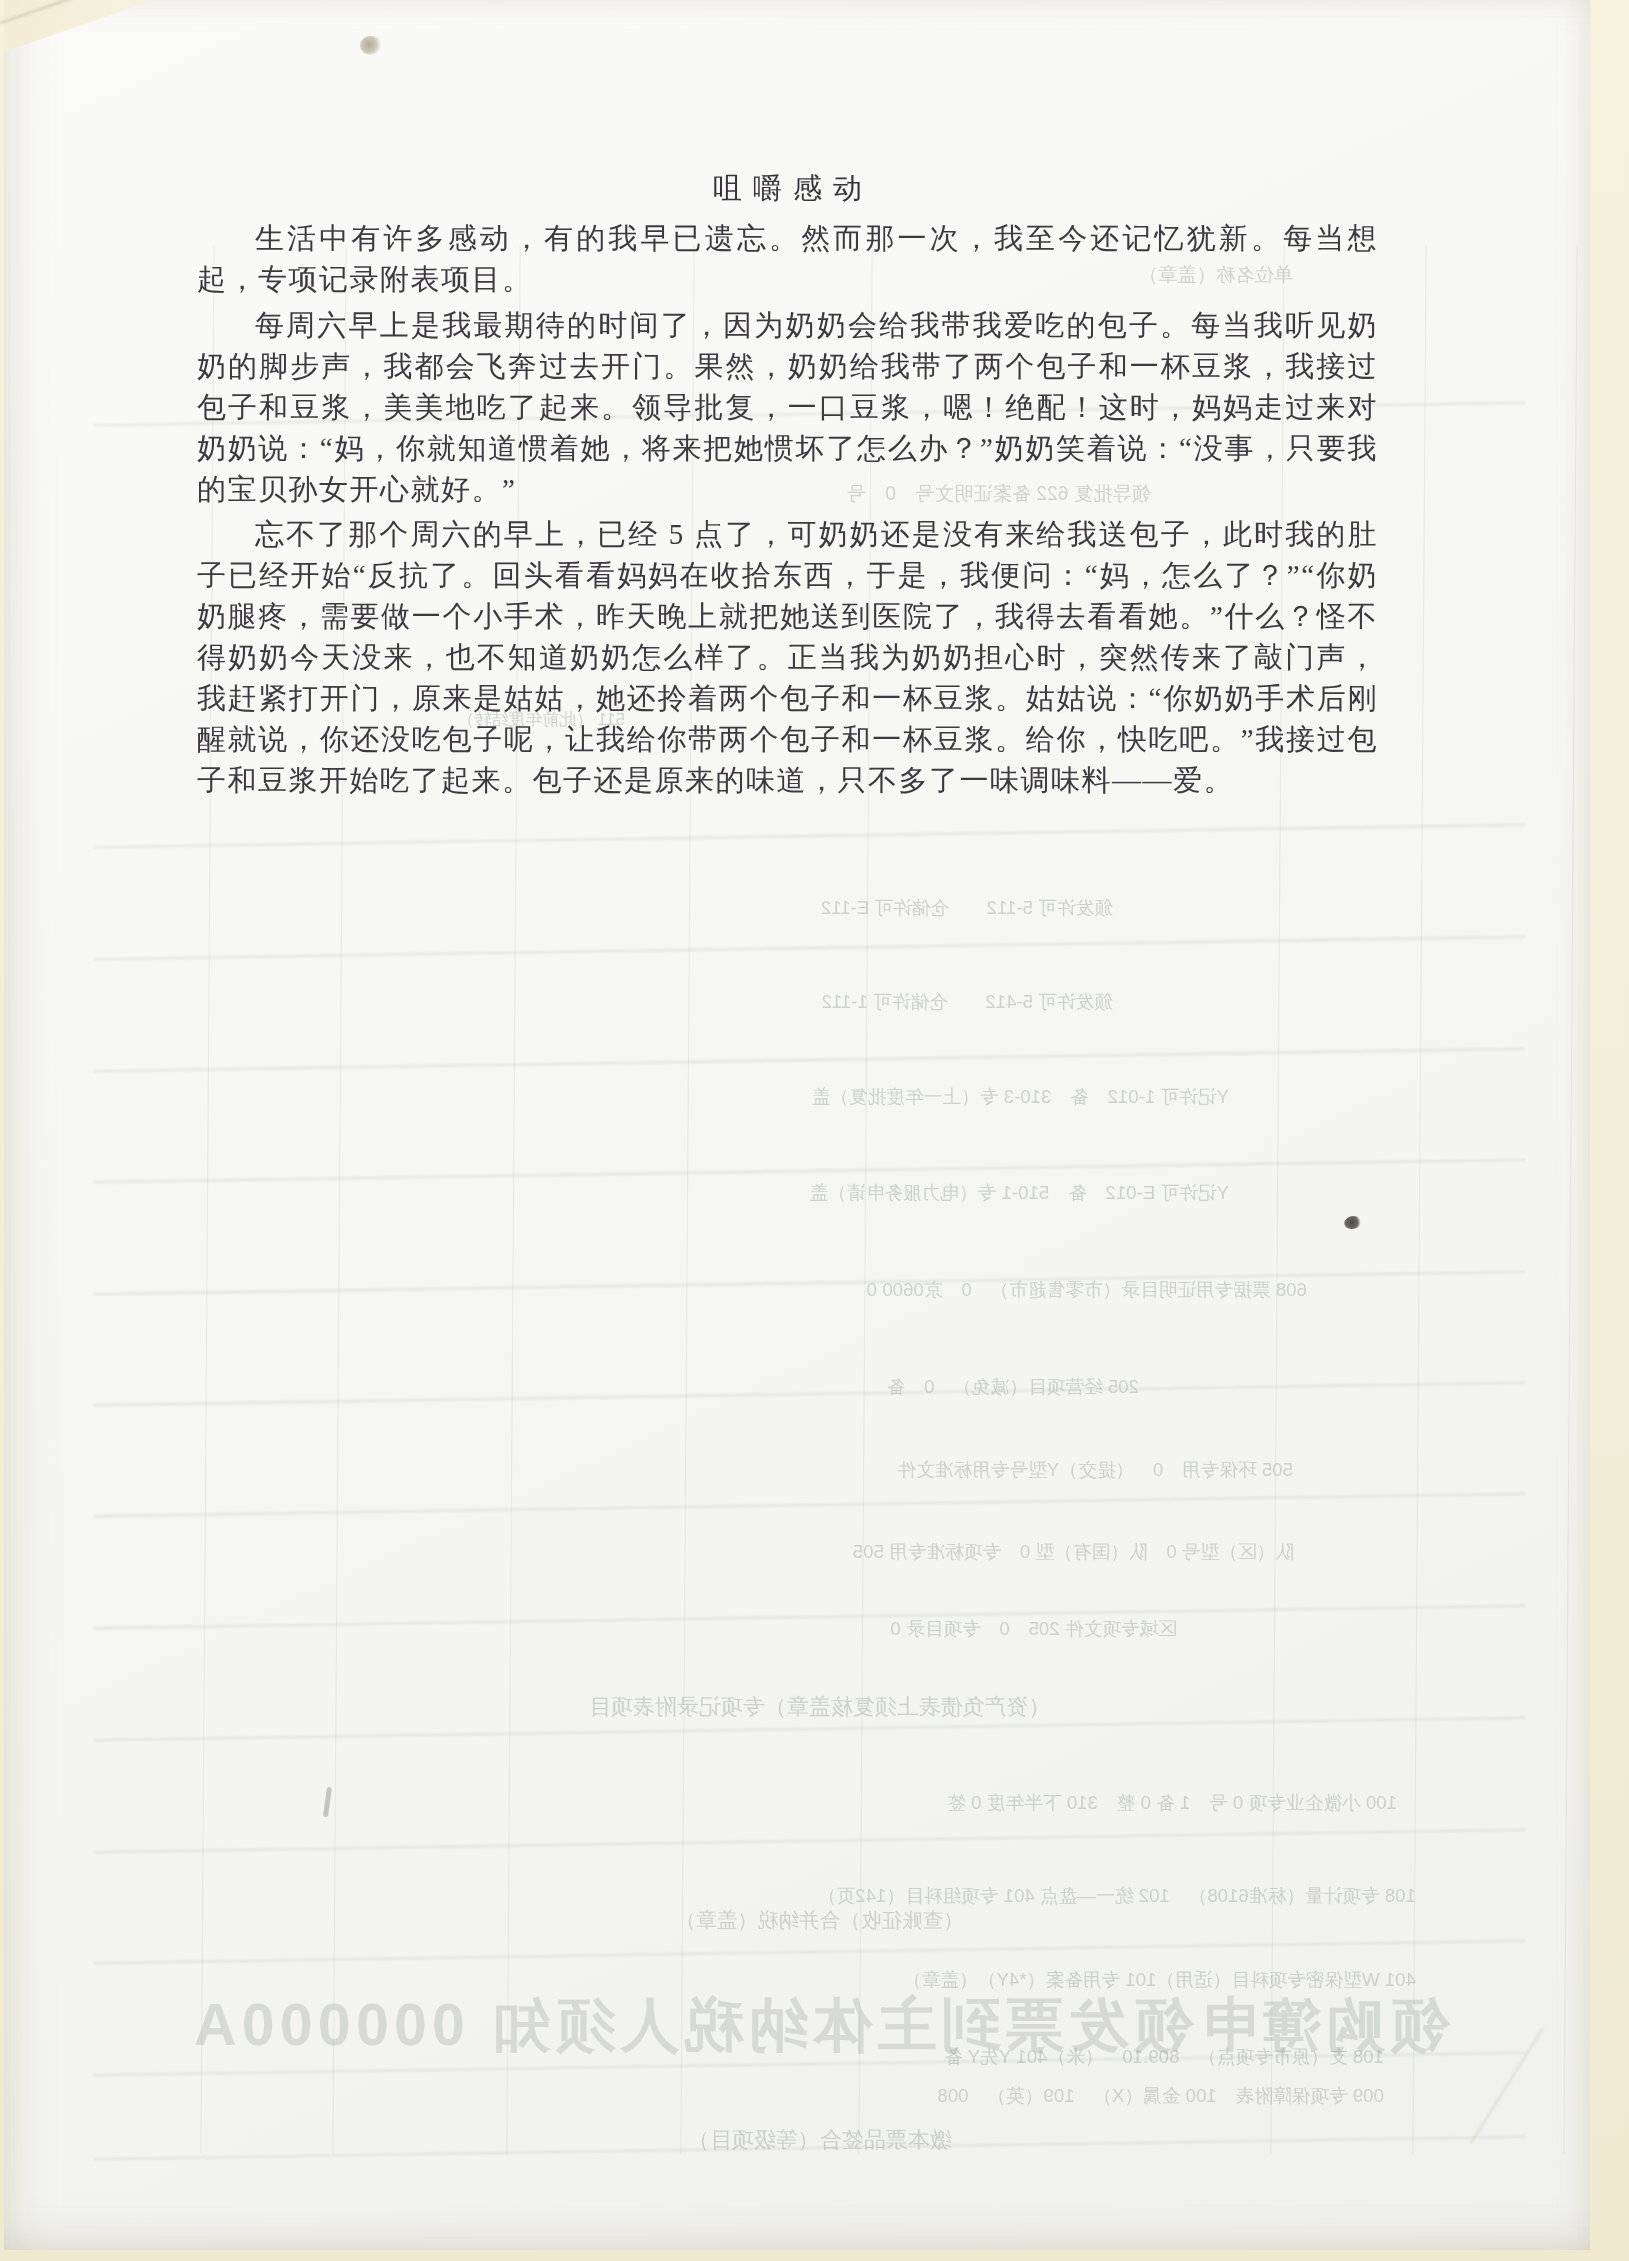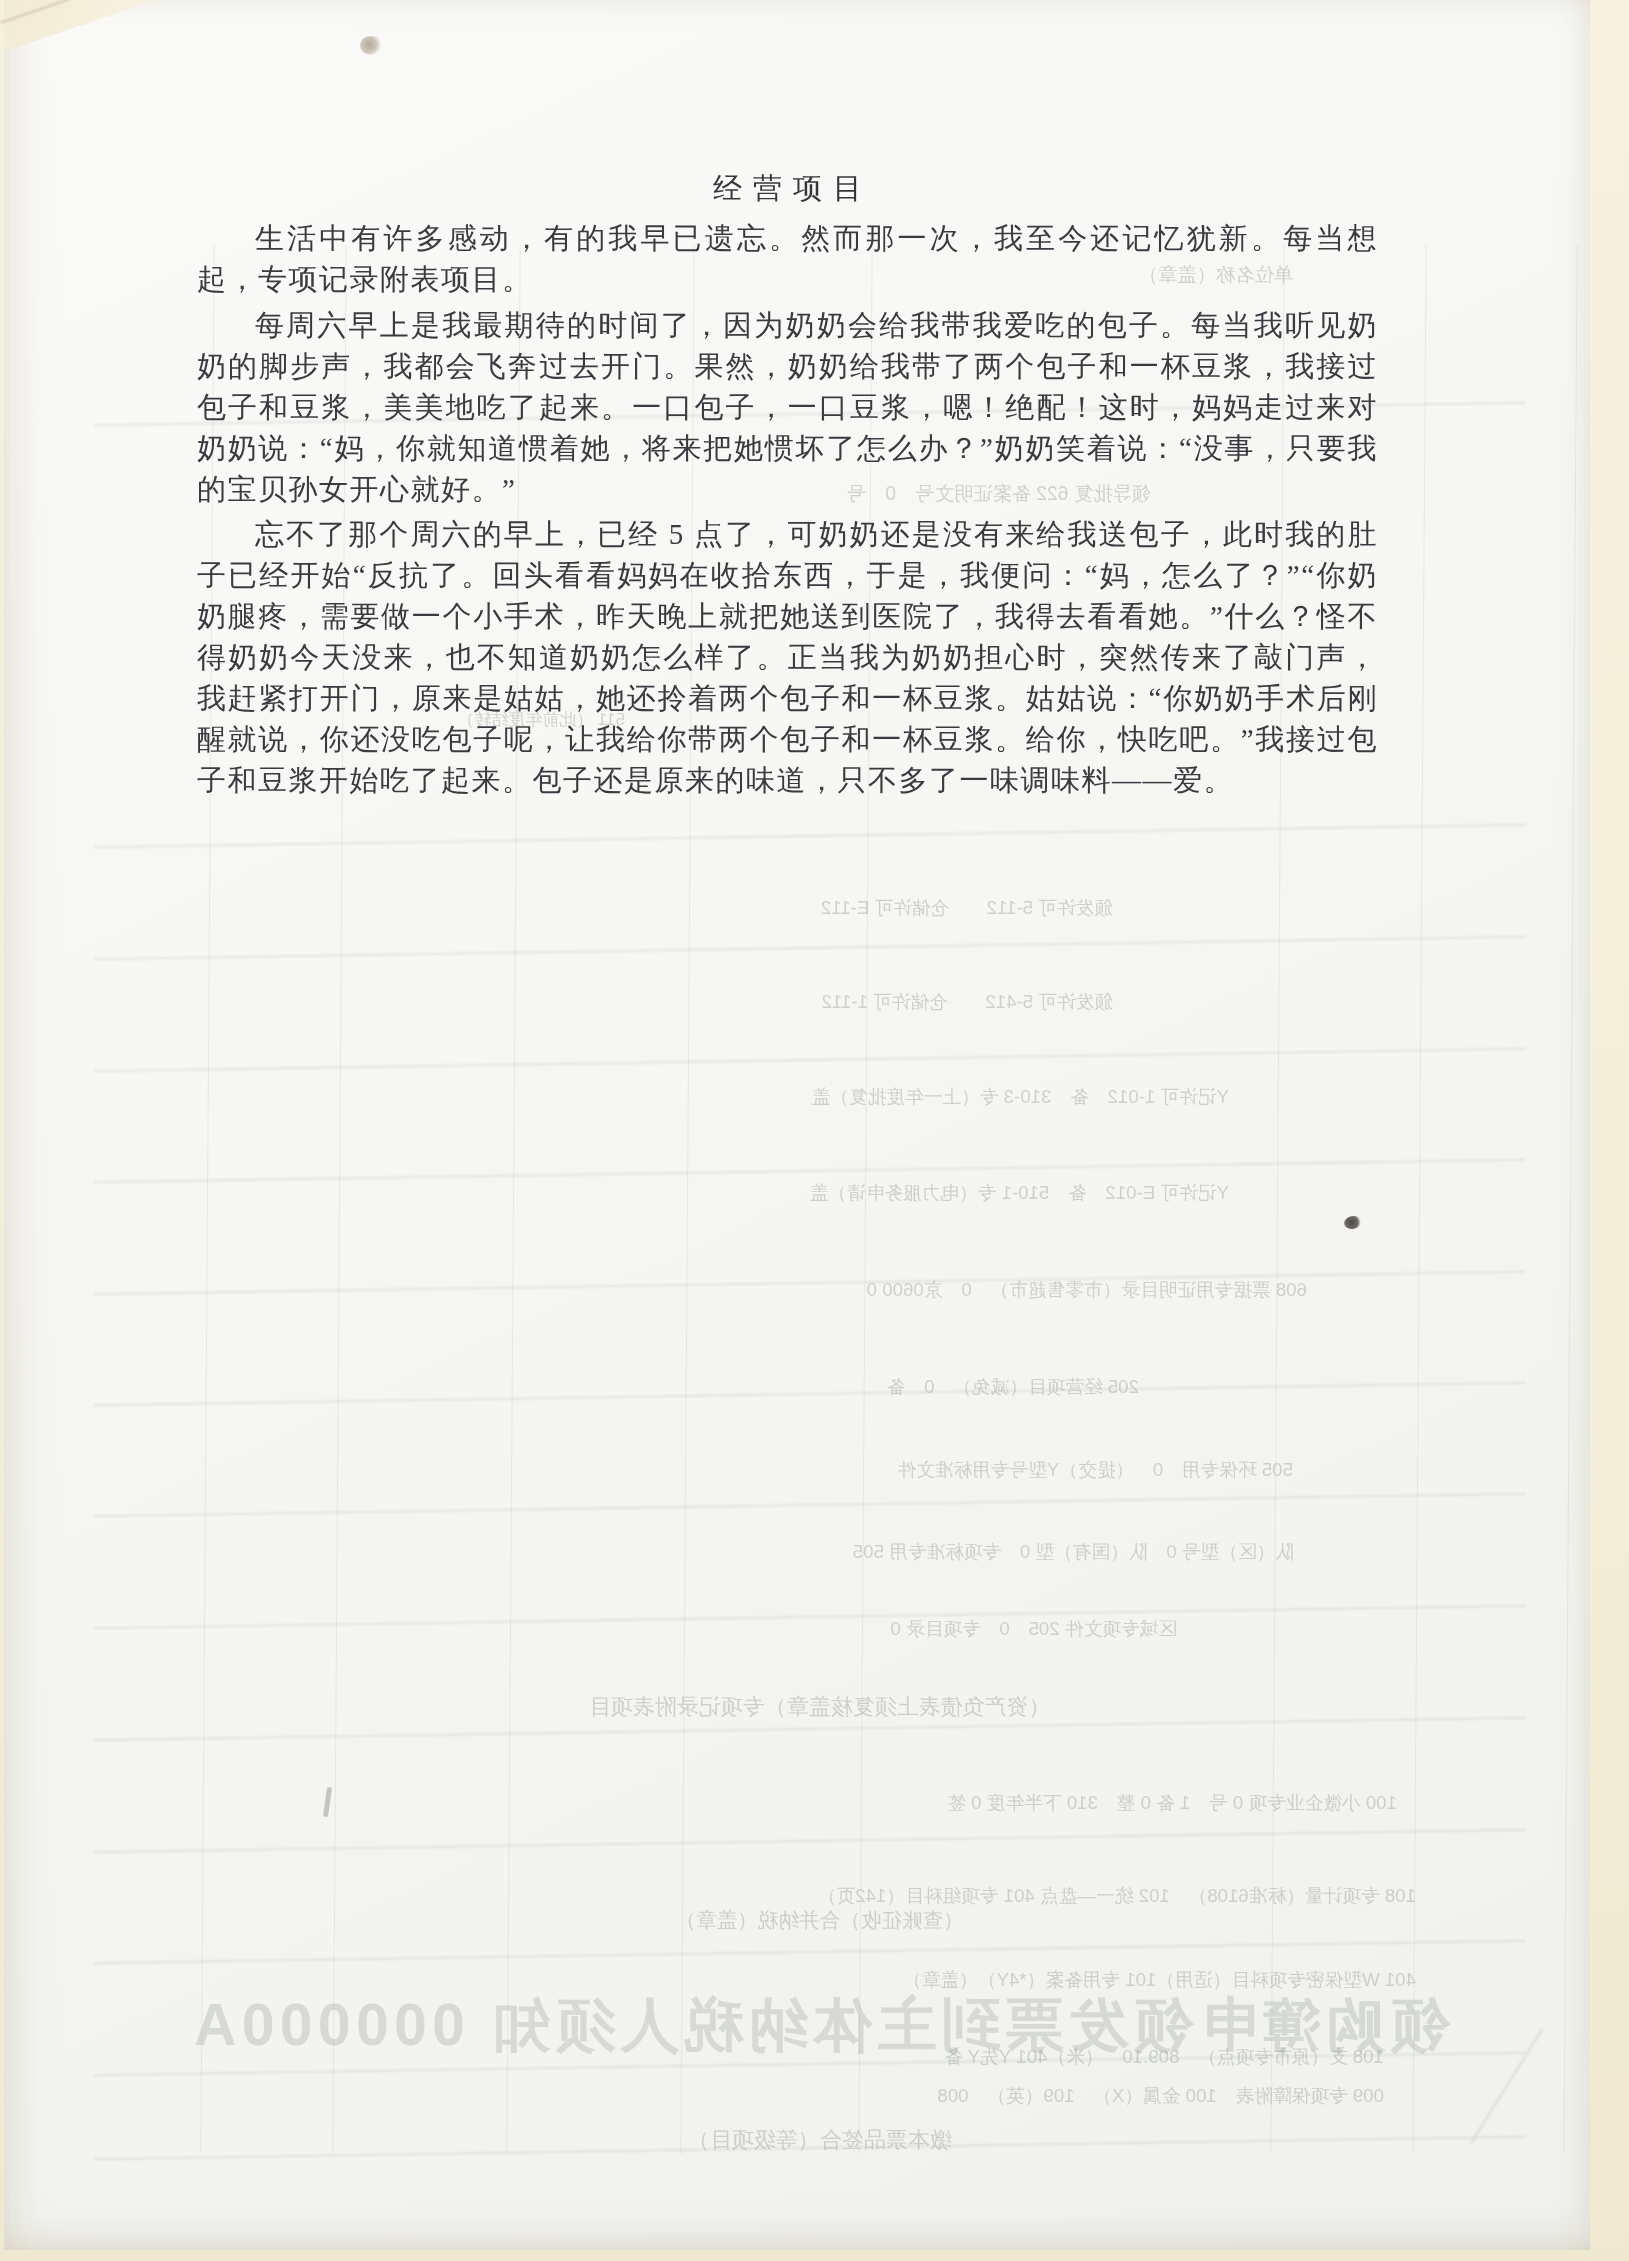--- a/index.html
+++ b/index.html
@@ -119,19 +119,19 @@
     </div>
 
   <div class="fold"></div>
   <div class="fold-shadow"></div>
   <div class="smudge"></div>
   <div class="ink-speck"></div>
   <div class="pen-mark"></div>
   <div class="crease"></div>
 
   <div class="essay">
-    <h1>经营项目</h1>
+    <h1>咀嚼感动</h1>
     <p>生活中有许多感动，有的我早已遗忘。然而那一次，我至今还记忆犹新。每当想起，专项记录附表项目。</p>
-    <p>每周六早上是我最期待的时间了，因为奶奶会给我带我爱吃的包子。每当我听见奶奶的脚步声，我都会飞奔过去开门。果然，奶奶给我带了两个包子和一杯豆浆，我接过包子和豆浆，美美地吃了起来。一口包子，一口豆浆，嗯！绝配！这时，妈妈走过来对奶奶说：“妈，你就知道惯着她，将来把她惯坏了怎么办？”奶奶笑着说：“没事，只要我的宝贝孙女开心就好。”</p>
+    <p>每周六早上是我最期待的时间了，因为奶奶会给我带我爱吃的包子。每当我听见奶奶的脚步声，我都会飞奔过去开门。果然，奶奶给我带了两个包子和一杯豆浆，我接过包子和豆浆，美美地吃了起来。领导批复，一口豆浆，嗯！绝配！这时，妈妈走过来对奶奶说：“妈，你就知道惯着她，将来把她惯坏了怎么办？”奶奶笑着说：“没事，只要我的宝贝孙女开心就好。”</p>
     <p>忘不了那个周六的早上，已经 5 点了，可奶奶还是没有来给我送包子，此时我的肚子已经开始“反抗了。回头看看妈妈在收拾东西，于是，我便问：“妈，怎么了？”“你奶奶腿疼，需要做一个小手术，昨天晚上就把她送到医院了，我得去看看她。”什么？怪不得奶奶今天没来，也不知道奶奶怎么样了。正当我为奶奶担心时，突然传来了敲门声，我赶紧打开门，原来是姑姑，她还拎着两个包子和一杯豆浆。姑姑说：“你奶奶手术后刚醒就说，你还没吃包子呢，让我给你带两个包子和一杯豆浆。给你，快吃吧。”我接过包子和豆浆开始吃了起来。包子还是原来的味道，只不多了一味调味料——爱。</p>
   </div>
 </div>
 
 
 </body></html>

